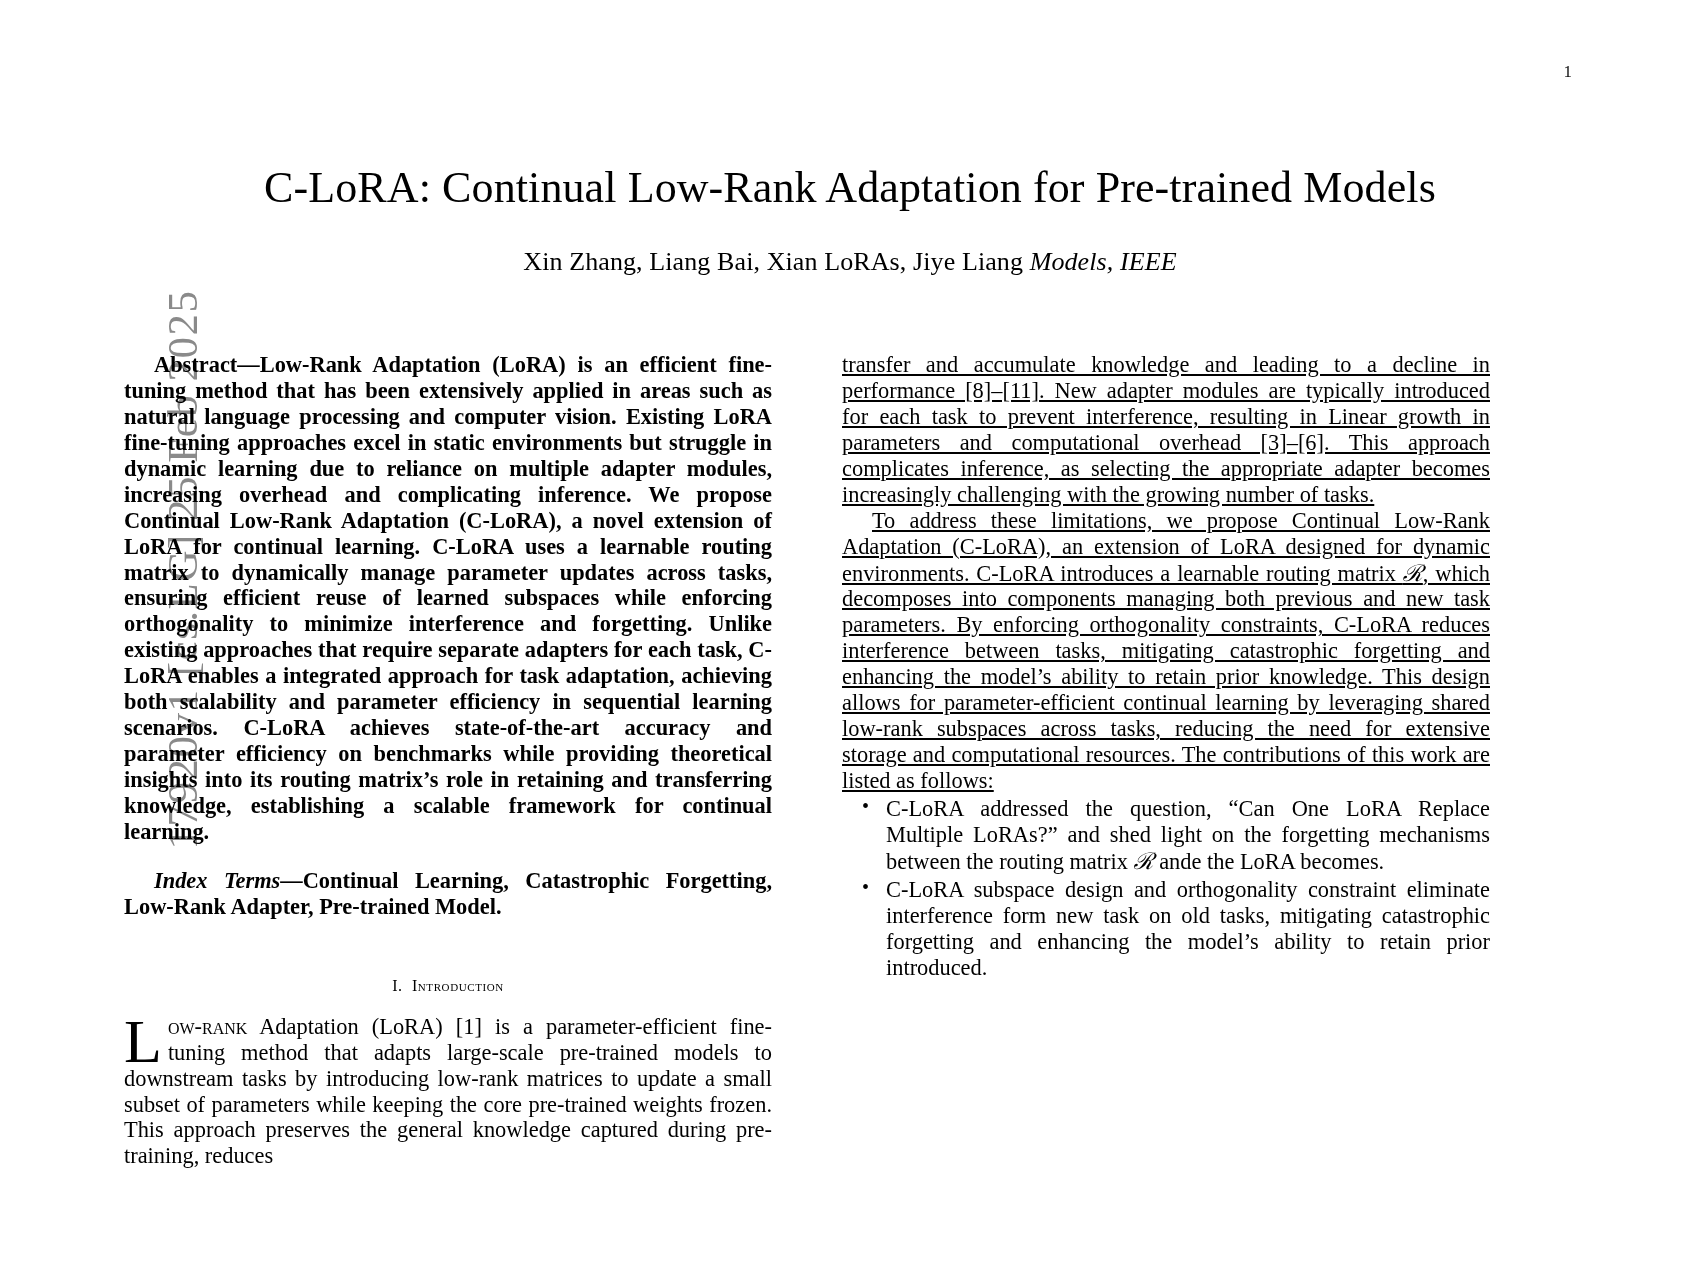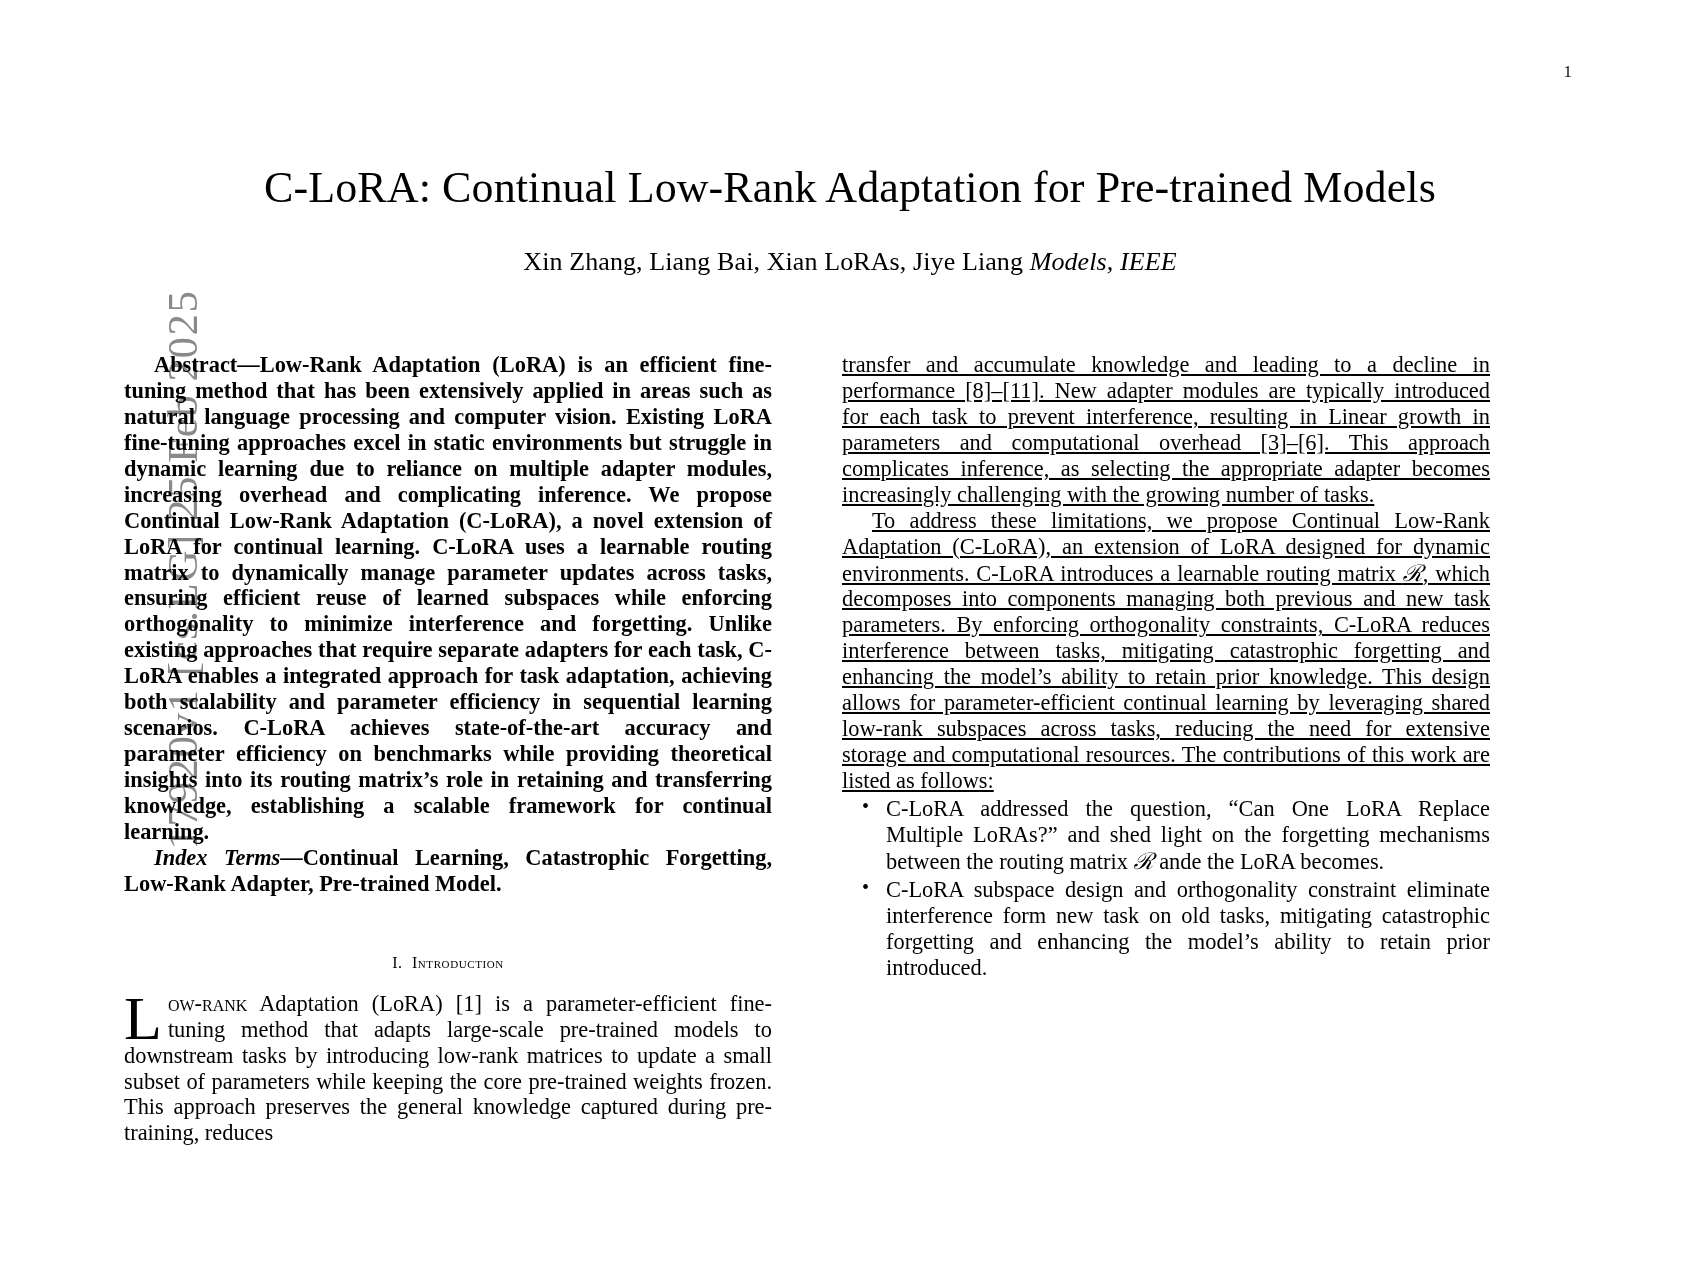--- a/index.html
+++ b/index.html
@@ -94,20 +94,21 @@
     font-weight: bold;
     text-indent: 30px;
     hyphens: auto;
   }
   .abstract .lead {
     font-weight: bold;
   }
   .index-terms {
     font-weight: bold;
     text-indent: 30px;
+    margin-top: 23px;
     hyphens: auto;
     font-family: Liberation Serif, serif;
   }
   .index-terms .lead {
     font-style: italic;
     font-weight: bold;
   }
 
   .section-head {
     text-align: center;

